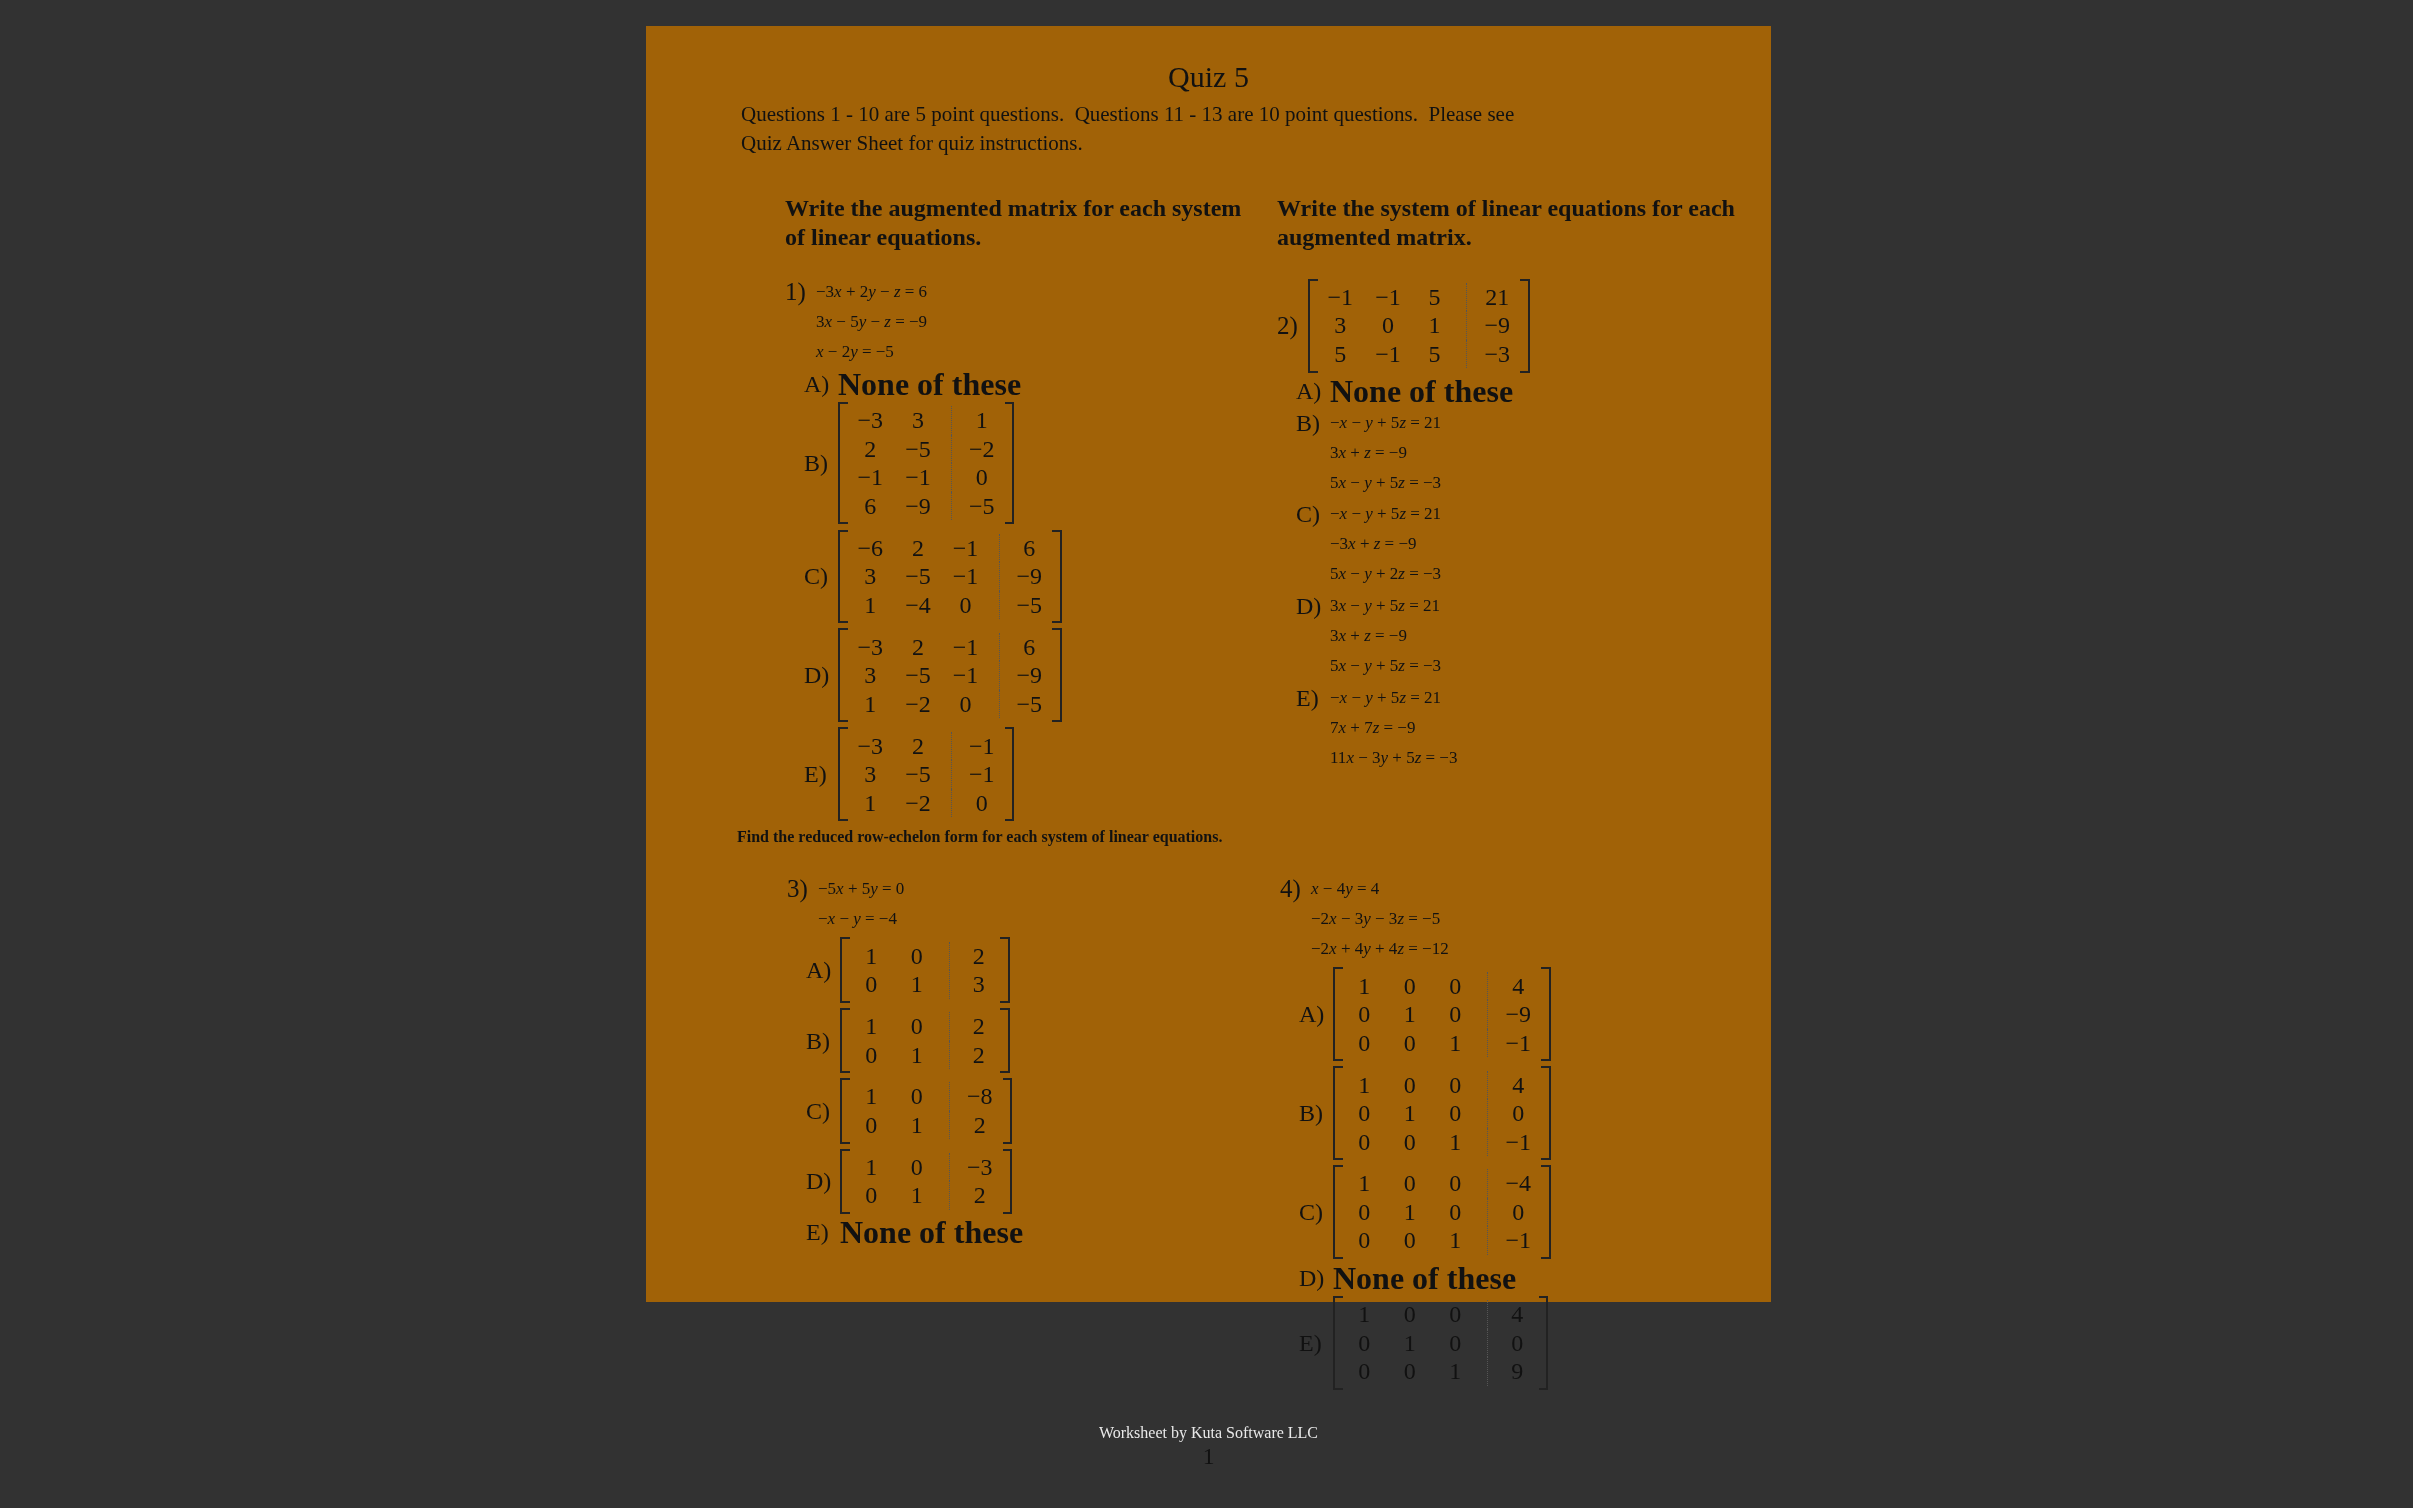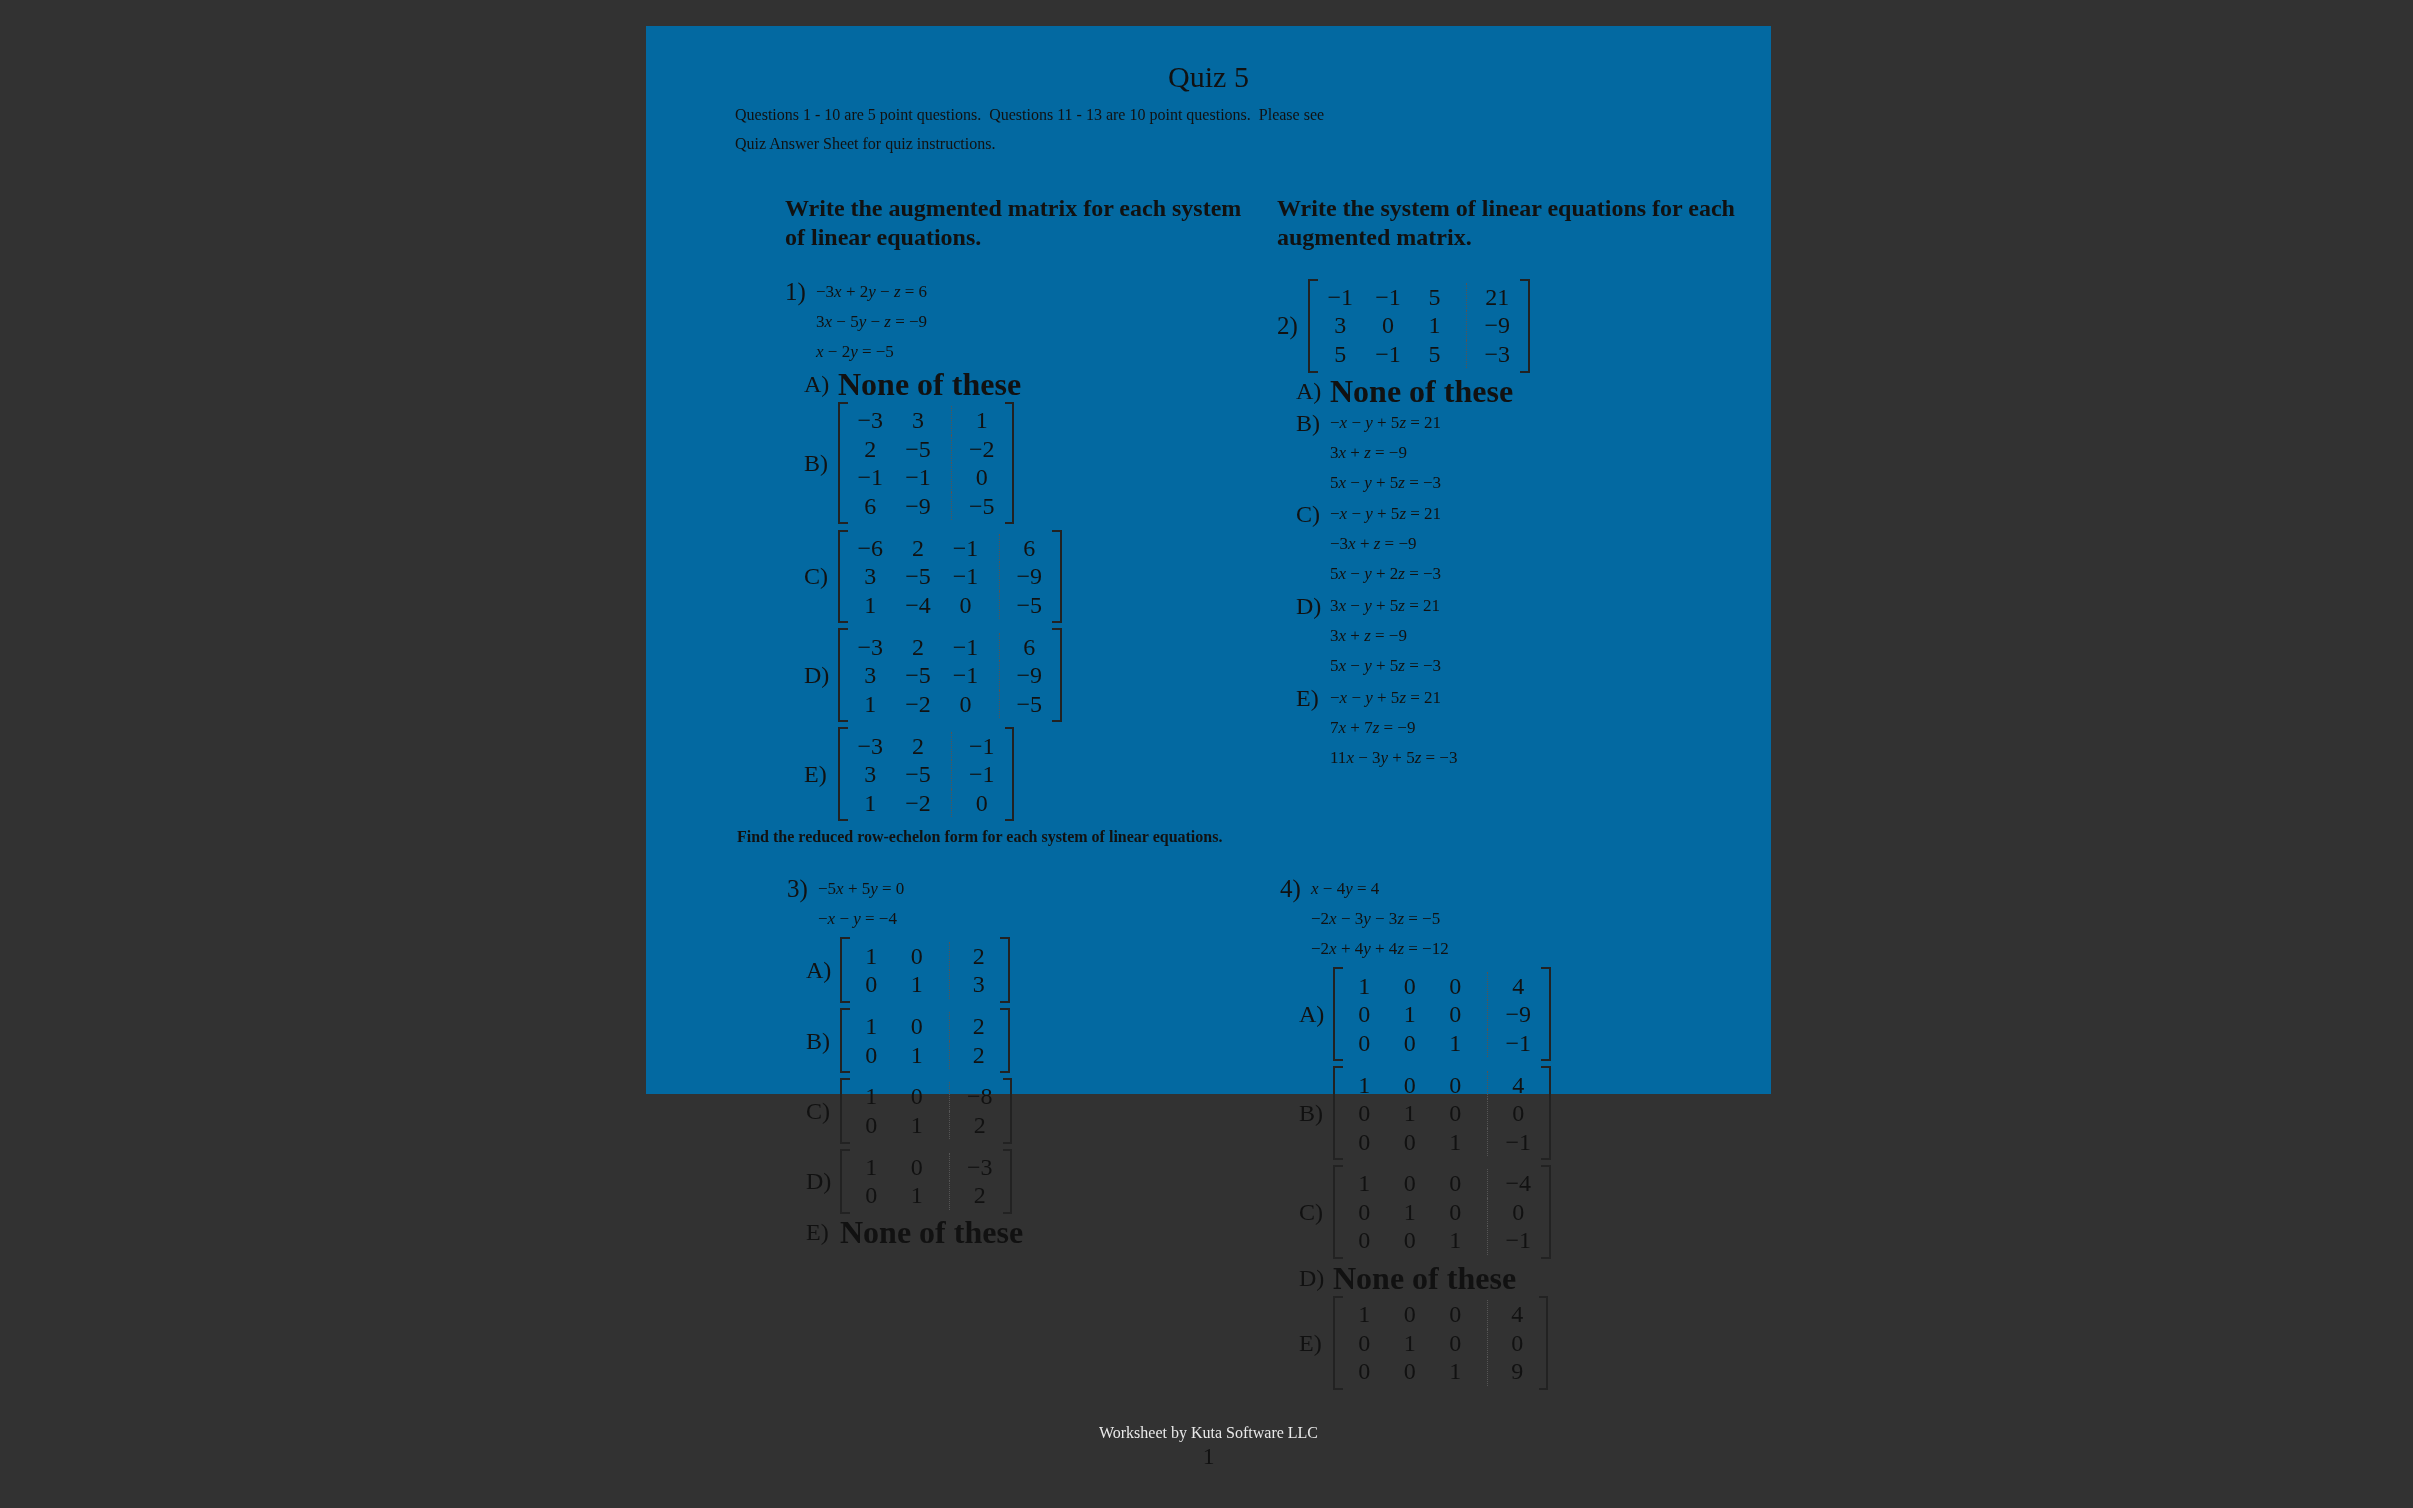--- a/index.html
+++ b/index.html
@@ -3,30 +3,30 @@
 <meta charset="utf-8">
 <style>
   html,body{margin:0;padding:0;}
   body{
     width:2413px;height:1508px;overflow:hidden;position:relative;
     background:#323232;
     font-family:"Liberation Serif", serif;
     color:#111;
   }
   .page{
-    position:absolute;left:646px;top:26px;width:1125px;height:1068px;
-    background:#0369a1;
+    position:absolute;left:646px;top:26px;width:1125px;height:1276px;
+    background:#a16207;
   }
   .quiz-title{
     position:absolute;top:34px;left:0;right:0;text-align:center;
     font-size:30px;line-height:34px;
   }
   .instructions{
-    position:absolute;left:89px;top:74px;width:972px;
-    font-size:16px;line-height:29px;white-space:pre;
+    position:absolute;left:95px;top:74px;width:972px;
+    font-size:21px;line-height:29px;white-space:pre;
   }
   .sec-header{font-weight:700;font-size:24px;line-height:29px;white-space:pre;}
   .col{position:absolute;margin-left:48px;}
   #colL{left:91px;top:168px;width:503px;}
   #colR{left:583px;top:168px;width:536px;}
   #rref-header{position:absolute;left:91px;top:802px;font-weight:700;font-size:16px;}
   #colL2{left:93px;top:848px;width:486px;}
   #colR2{left:586px;top:848px;width:520px;}
   .q-head{display:flex;align-items:flex-start;}
   .q-head.center{align-items:center;}

